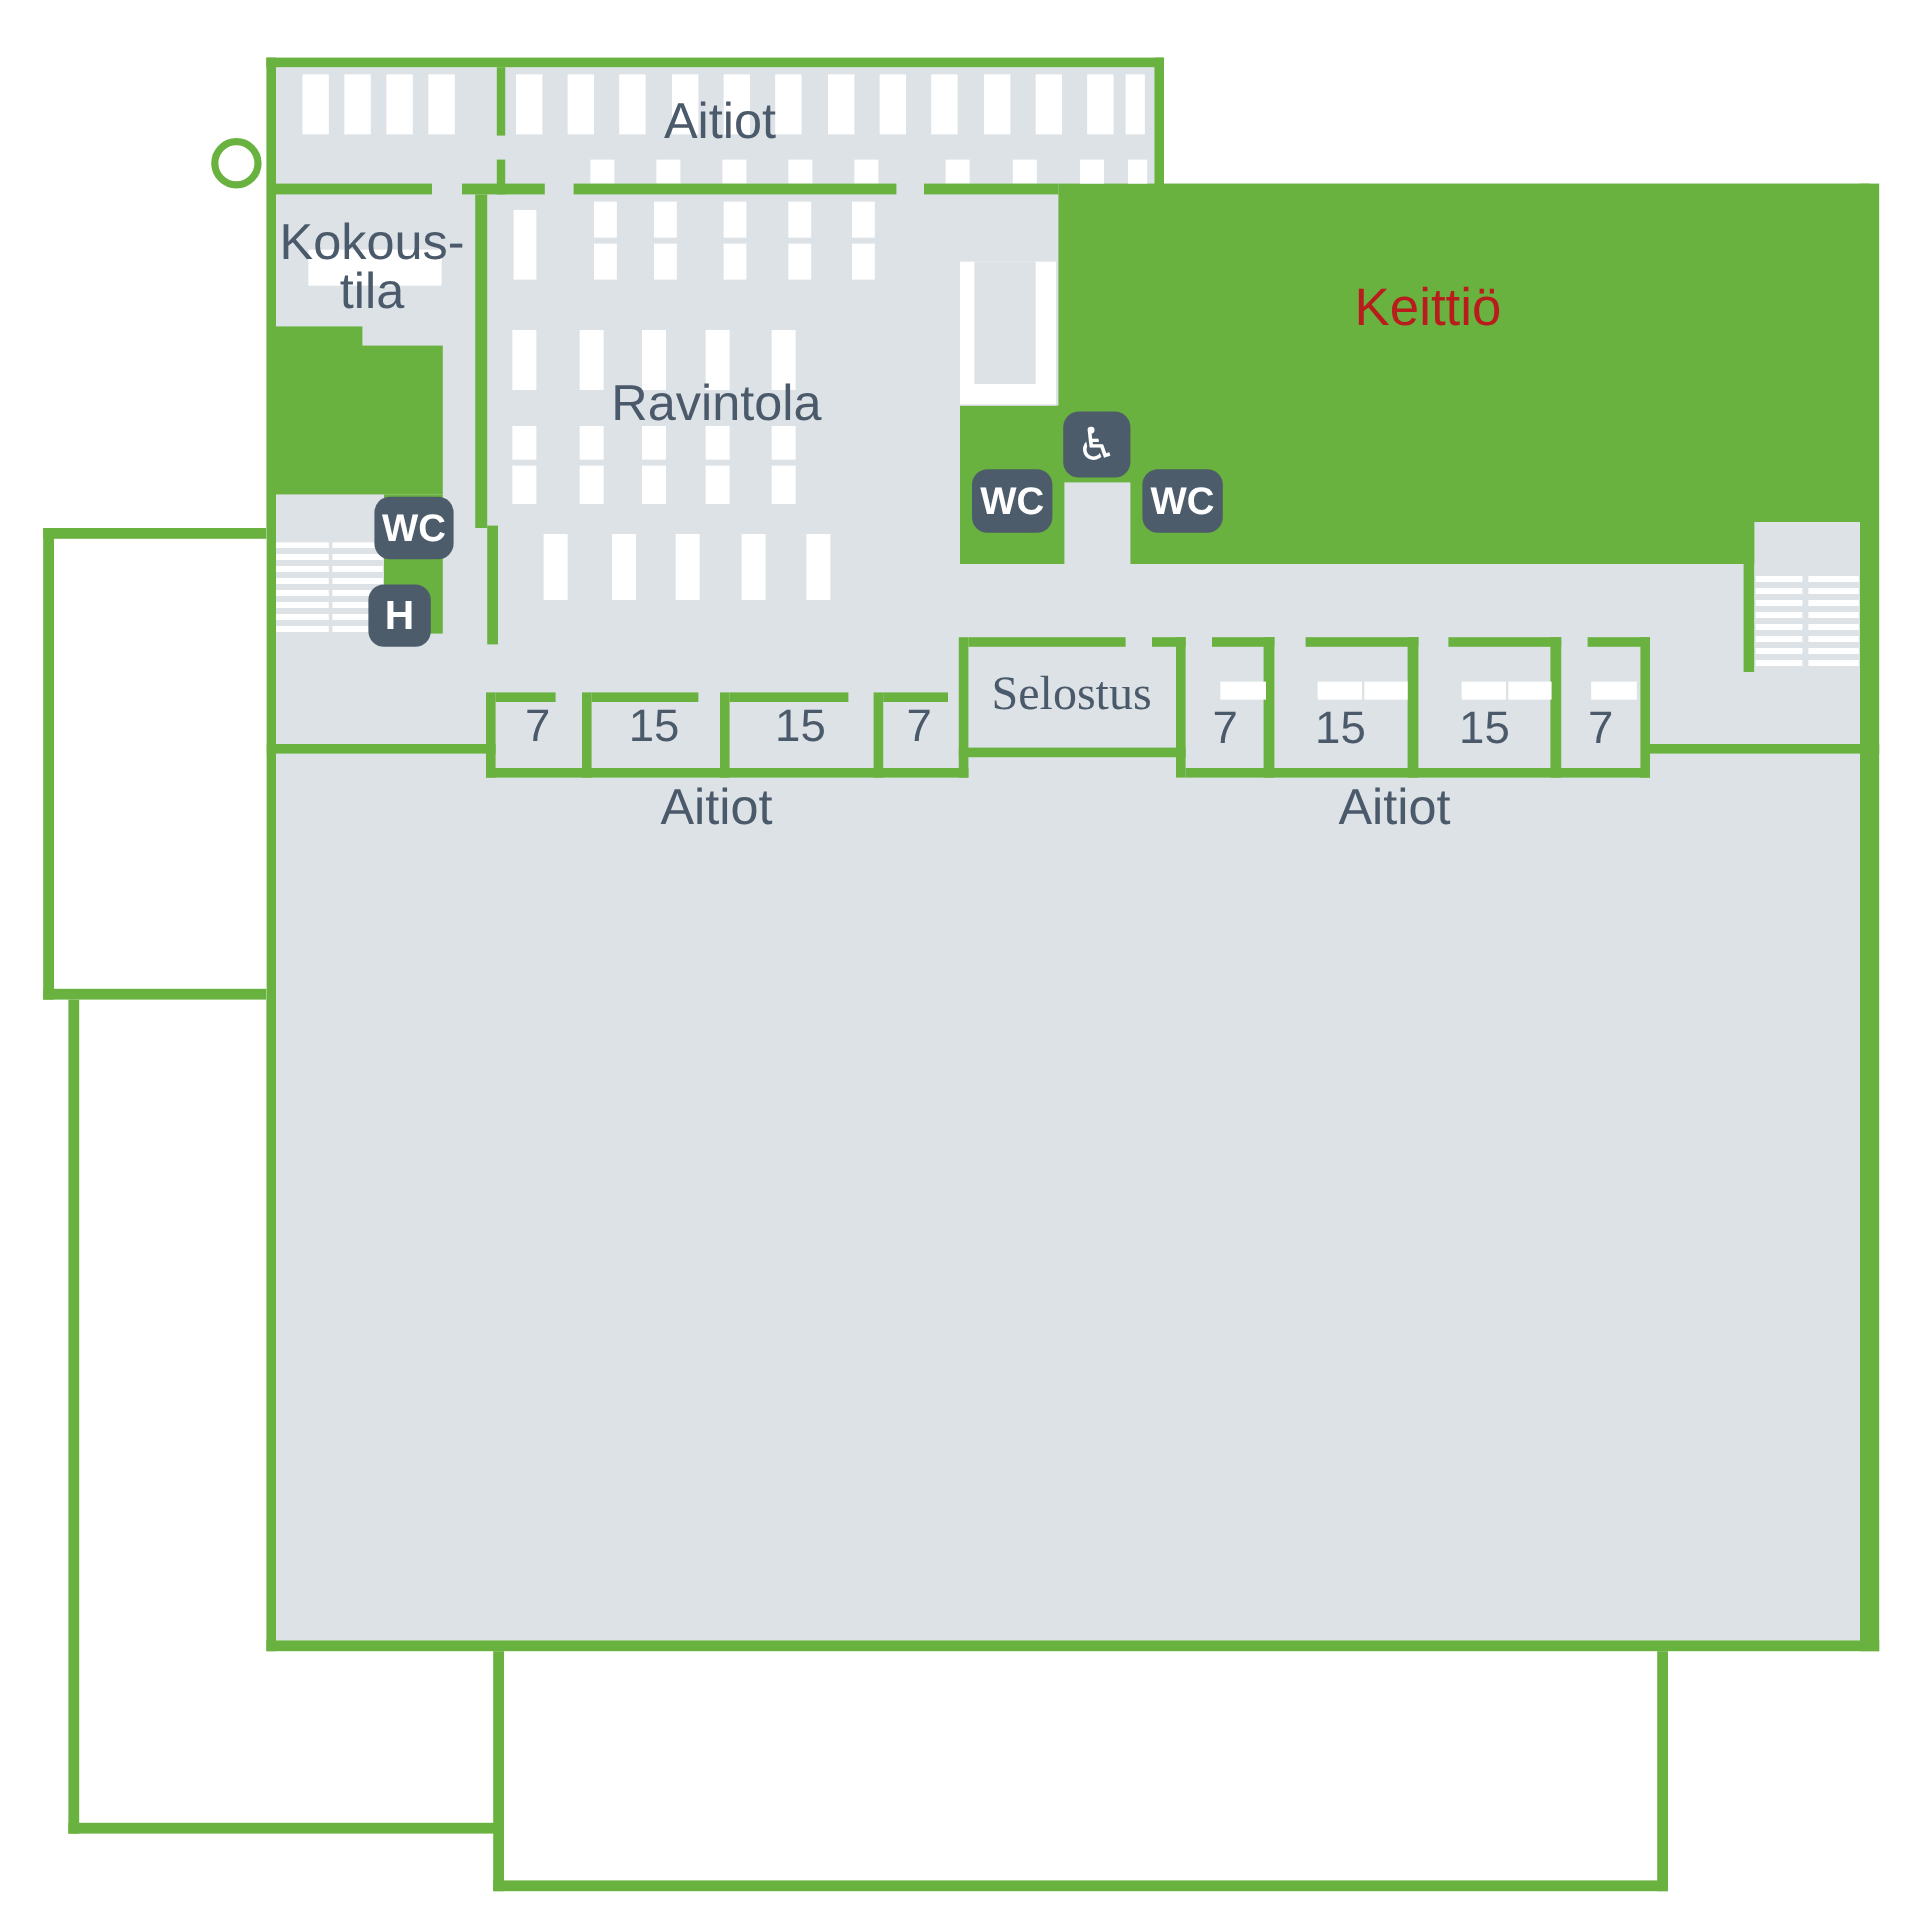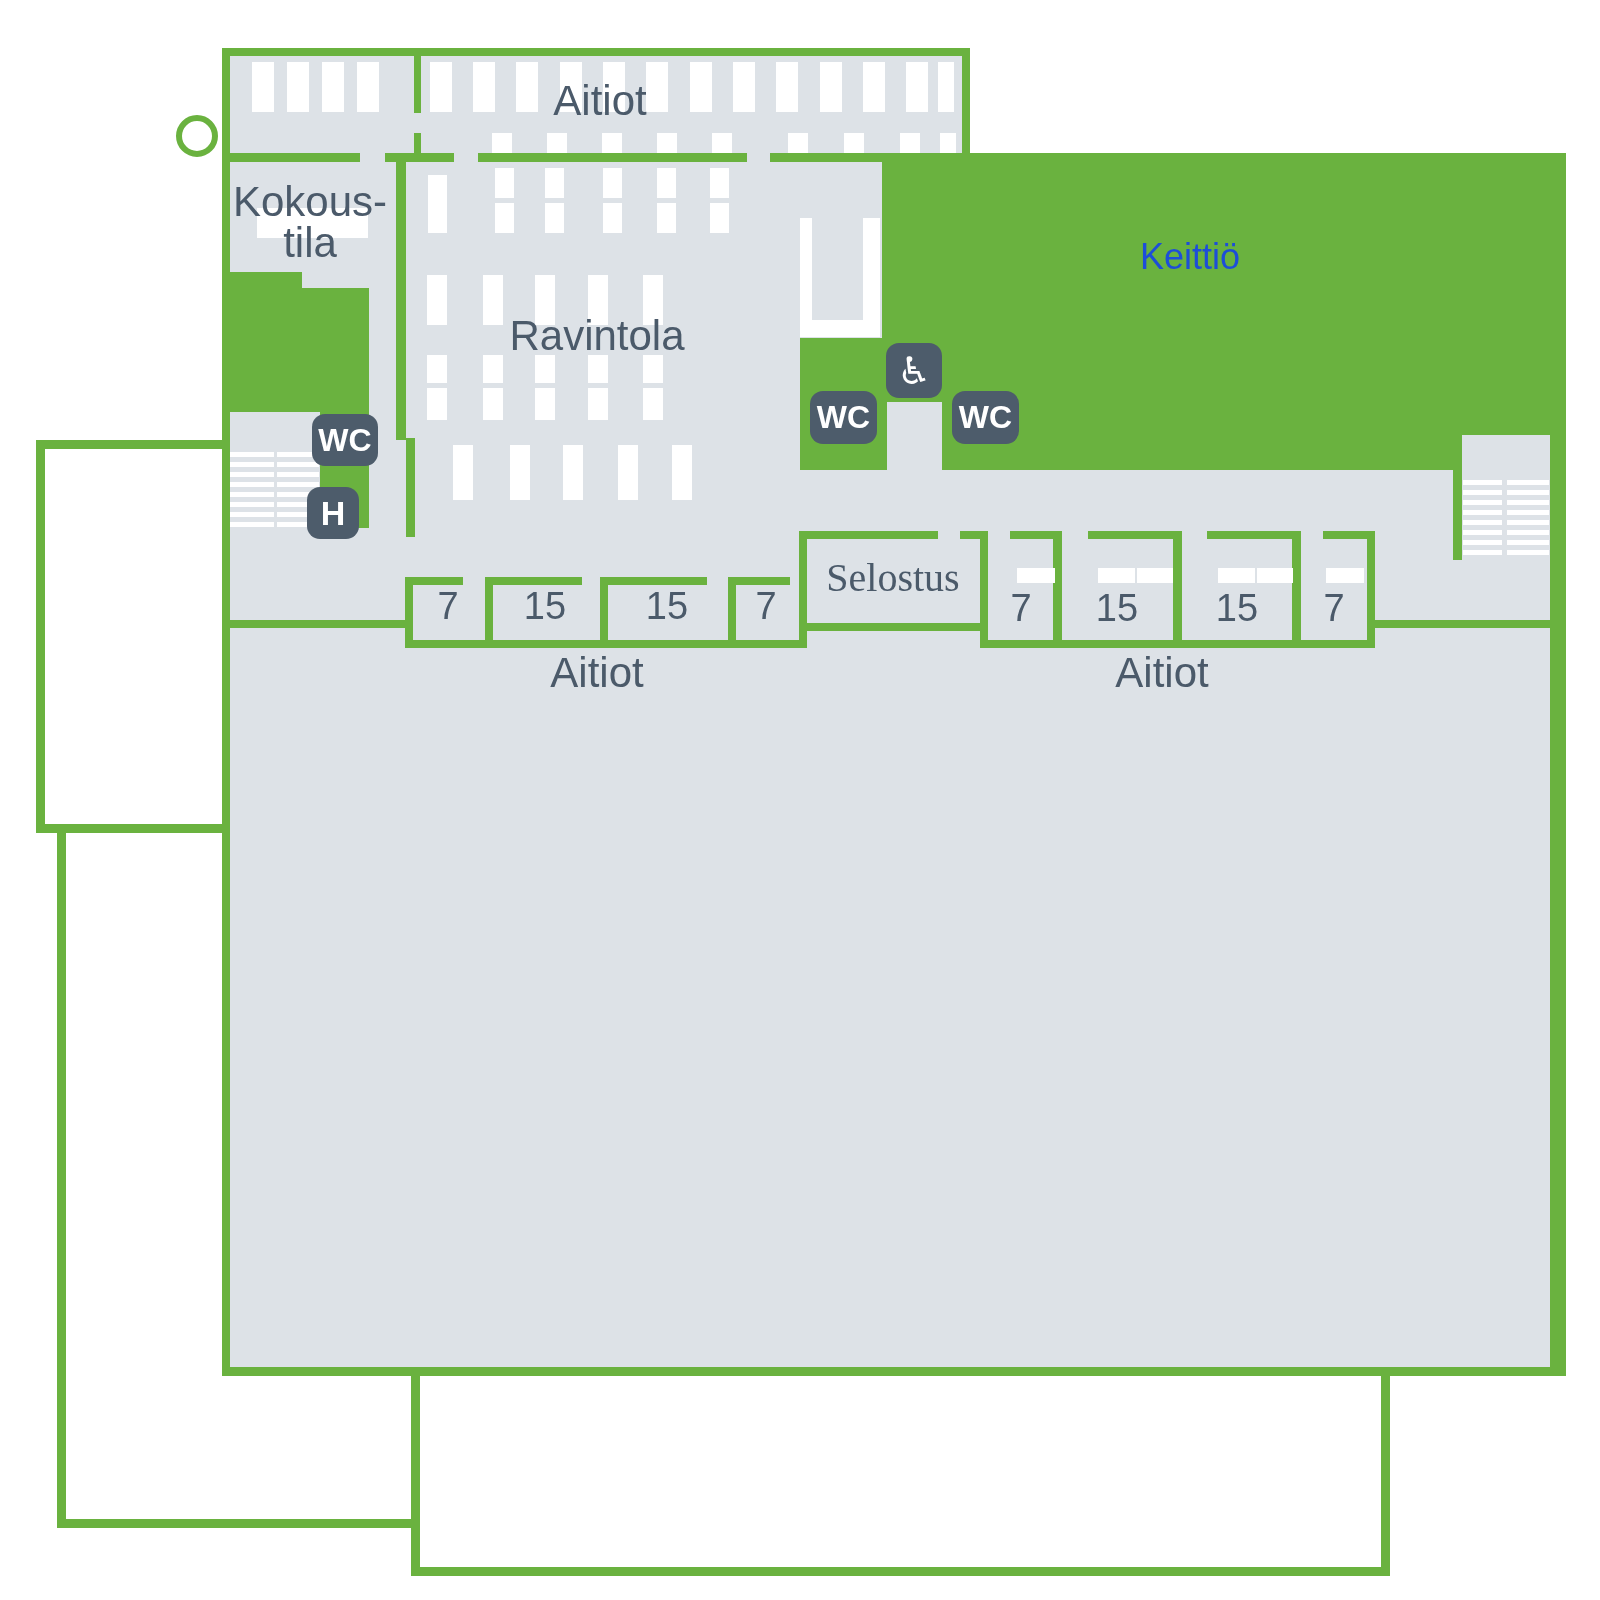--- a/index.html
+++ b/index.html
@@ -3,21 +3,21 @@
 <meta charset="utf-8">
 <style>
   html,body{margin:0;padding:0;background:#ffffff;}
   #canvas{position:relative;width:1600px;height:1600px;background:#ffffff;overflow:hidden;
           font-family:"Liberation Sans","DejaVu Sans",sans-serif;}
   .abs{position:absolute;}
   .g{background:#6ab23f;}           
   .gy{background:#dde2e7;}          
   .wt{background:#ffffff;}          
   .label{color:#4b5a6a;font-size:42px;white-space:nowrap;transform:translate(-50%,-50%);}
-  .label-white{color:#1d4ed8;font-size:36px;white-space:nowrap;transform:translate(-50%,-50%);}
+  .label-white{color:#b91c1c;font-size:44px;white-space:nowrap;transform:translate(-50%,-50%);}
   .num{color:#4b5a6a;font-size:38px;white-space:nowrap;transform:translate(-50%,-50%);}
   .badge{background:#4d5c6b;border-radius:13px;color:#ffffff;font-weight:bold;
          display:flex;align-items:center;justify-content:center;}
   .stairs{background:repeating-linear-gradient(to bottom,#ffffff 0px,#ffffff 5px,#dde2e7 5px,#dde2e7 10px);}
   .outline-box{background:#ffffff;border-left:9px solid #6ab23f;border-top:9px solid #6ab23f;
                border-bottom:9px solid #6ab23f;box-sizing:border-box;}
   .ring{background:#ffffff;border:6px solid #6ab23f;border-radius:50%;box-sizing:border-box;}
 </style>
 </head>
 <body>

